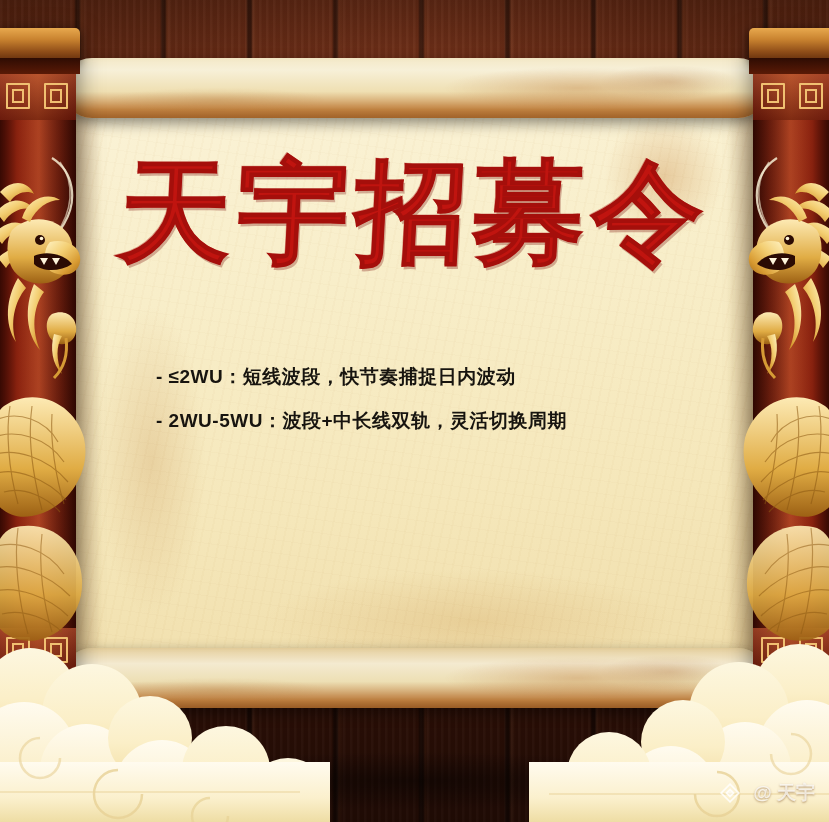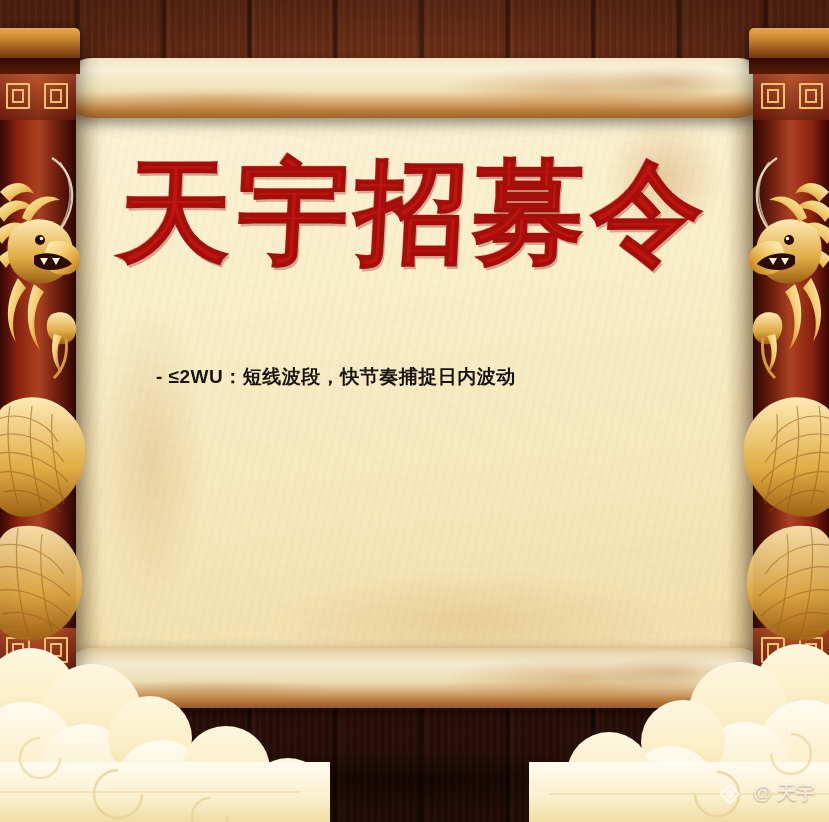--- a/index.html
+++ b/index.html
@@ -139,21 +139,21 @@
   .line-2{padding-left:88px;}
   .line-3{padding-left:78px;}
 
   
   .clouds{position:absolute;left:0;right:0;bottom:0;height:180px;pointer-events:none;}
   .clouds svg{display:block;width:100%;height:100%;}
 
   
   .watermark{
     position:absolute;right:14px;bottom:16px;
-    display:flex;align-items:flex-end;gap:11px;
+    display:flex;align-items:center;gap:11px;
     color:rgba(255,255,255,.72);font-size:19px;font-weight:700;
     text-shadow:0 1px 2px rgba(120,70,20,.5);
   }
   .wm-logo{width:24px;height:24px;position:relative;flex:0 0 24px;}
   .wm-logo svg{display:block;width:24px;height:24px;}
   .wm-at{font-size:19px;}
 </style>
 </head>
 <body>
 
@@ -162,20 +162,21 @@
   <div class="wood"></div>
 
   <div class="scroll-paper"></div>
   <div class="paper-edge-l"></div>
   <div class="paper-edge-r"></div>
 
   <div class="title">天宇招募令</div>
 
   <div class="lines">
     <div class="line line-1">- ≤2WU：短线波段，快节奏捕捉日内波动</div>
+    <div class="line line-2">- 2WU-5WU：波段+中长线双轨，灵活切换周期</div>
   </div>
 
   <div class="roll roll-top">
     <div class="stain"></div>
   </div>
 
   <div class="roll roll-bot">
     <div class="stain"></div>
   </div>
 

